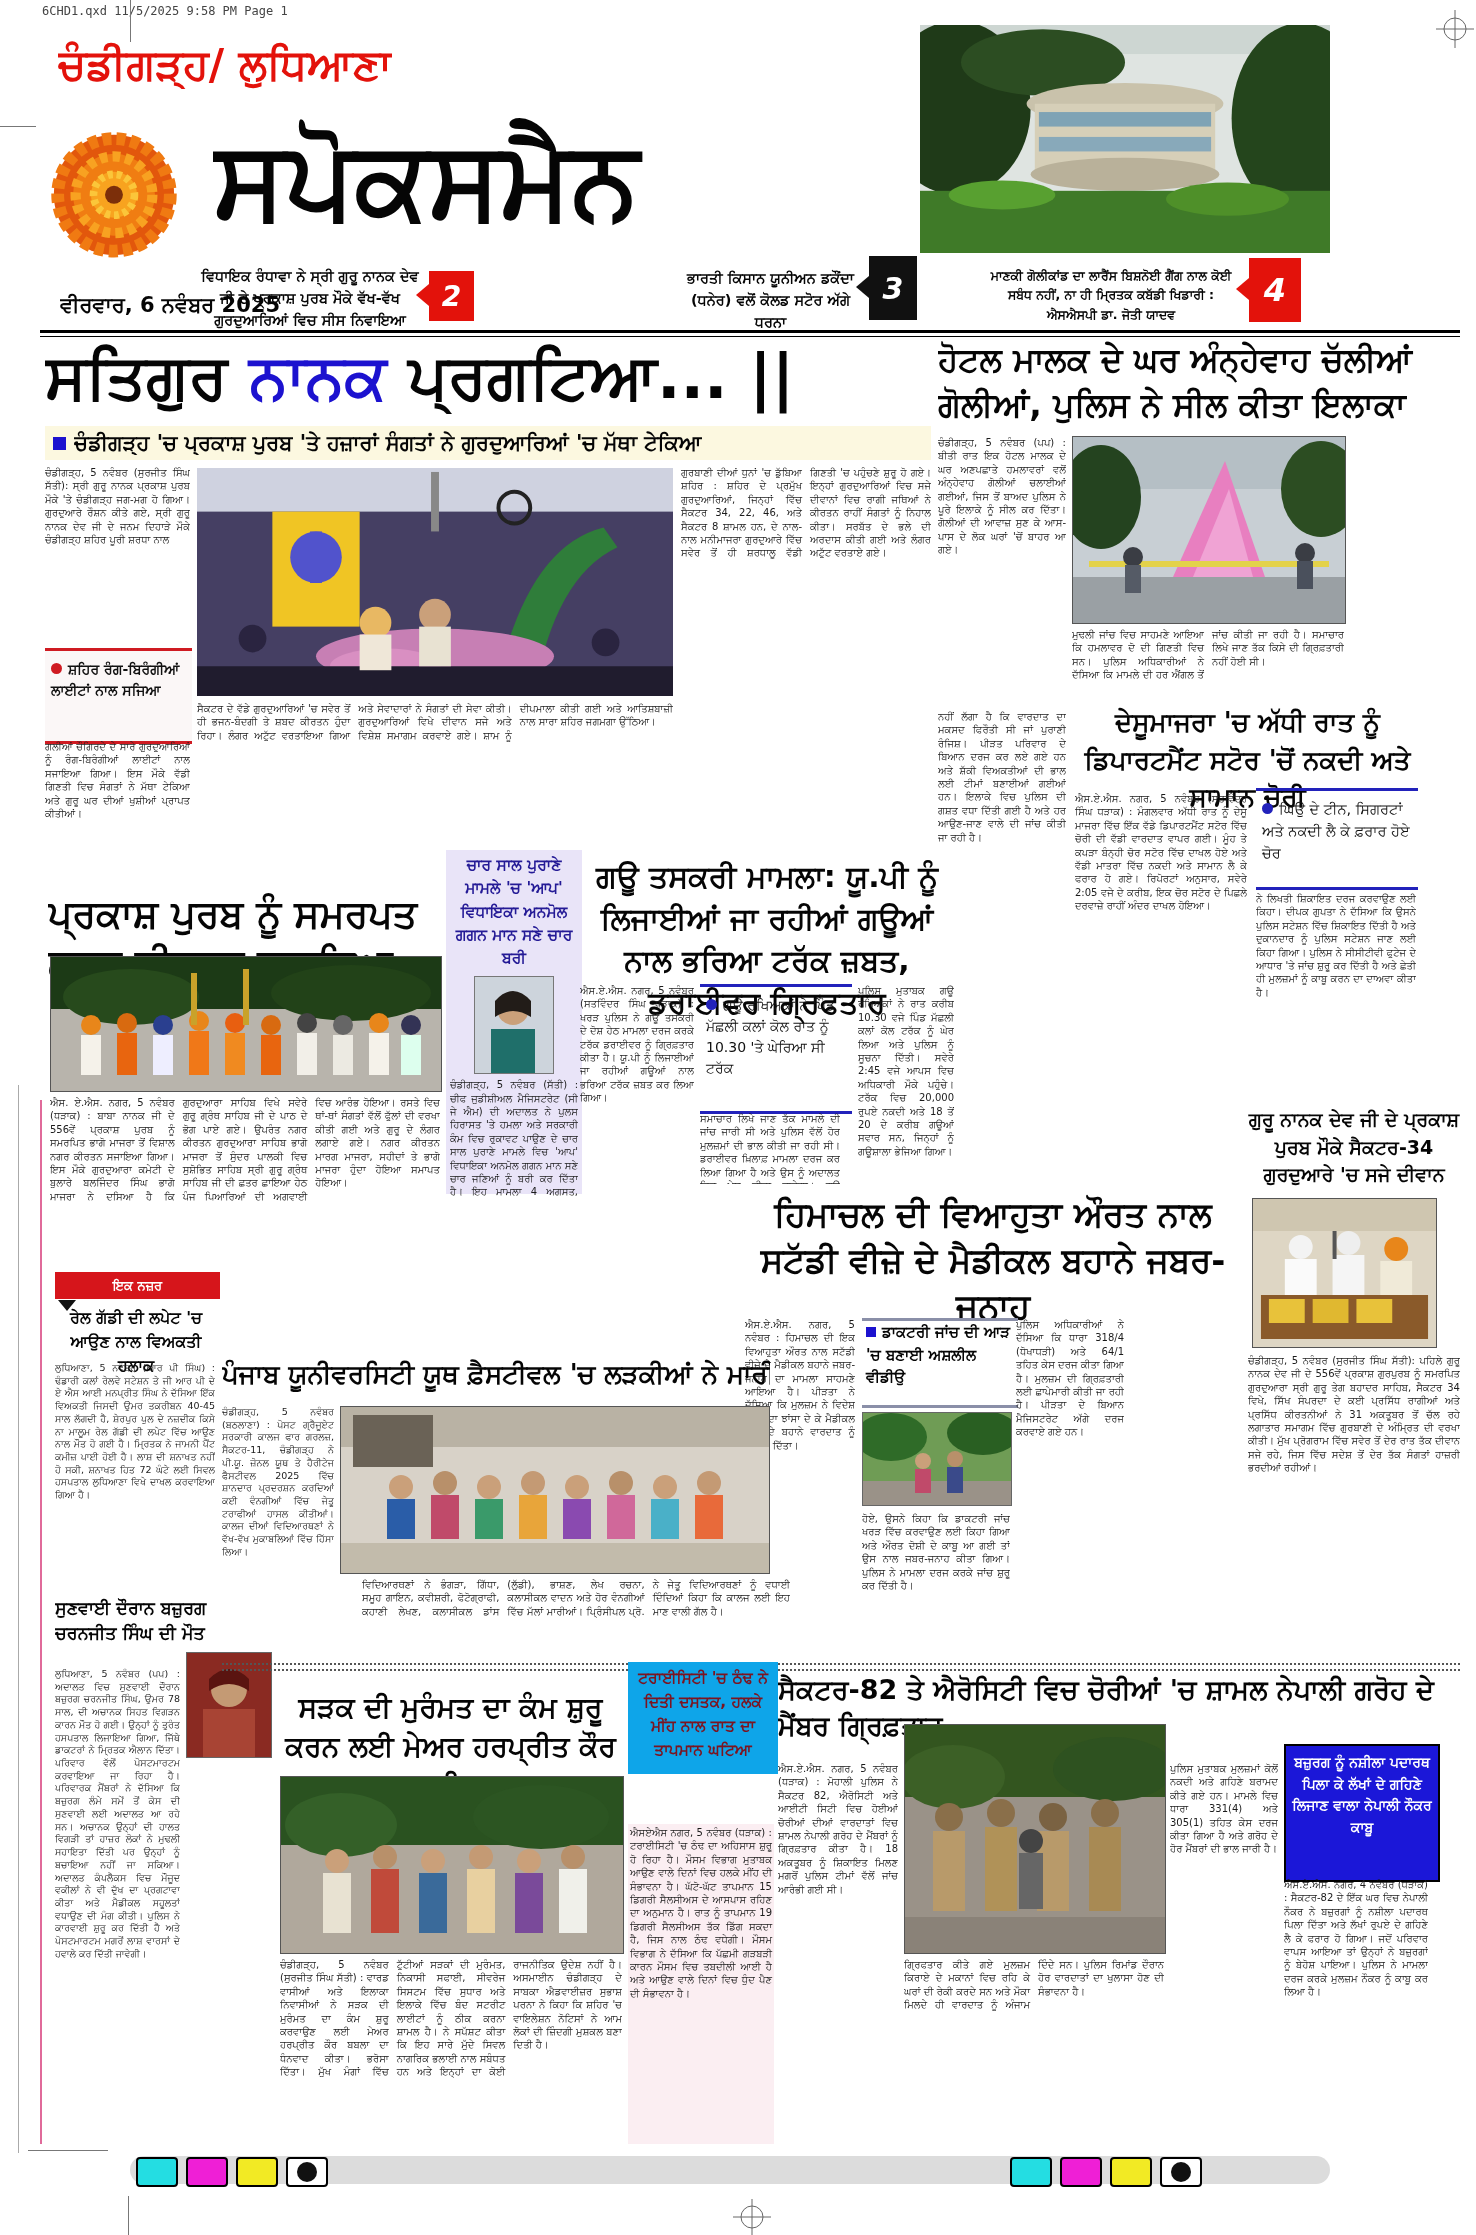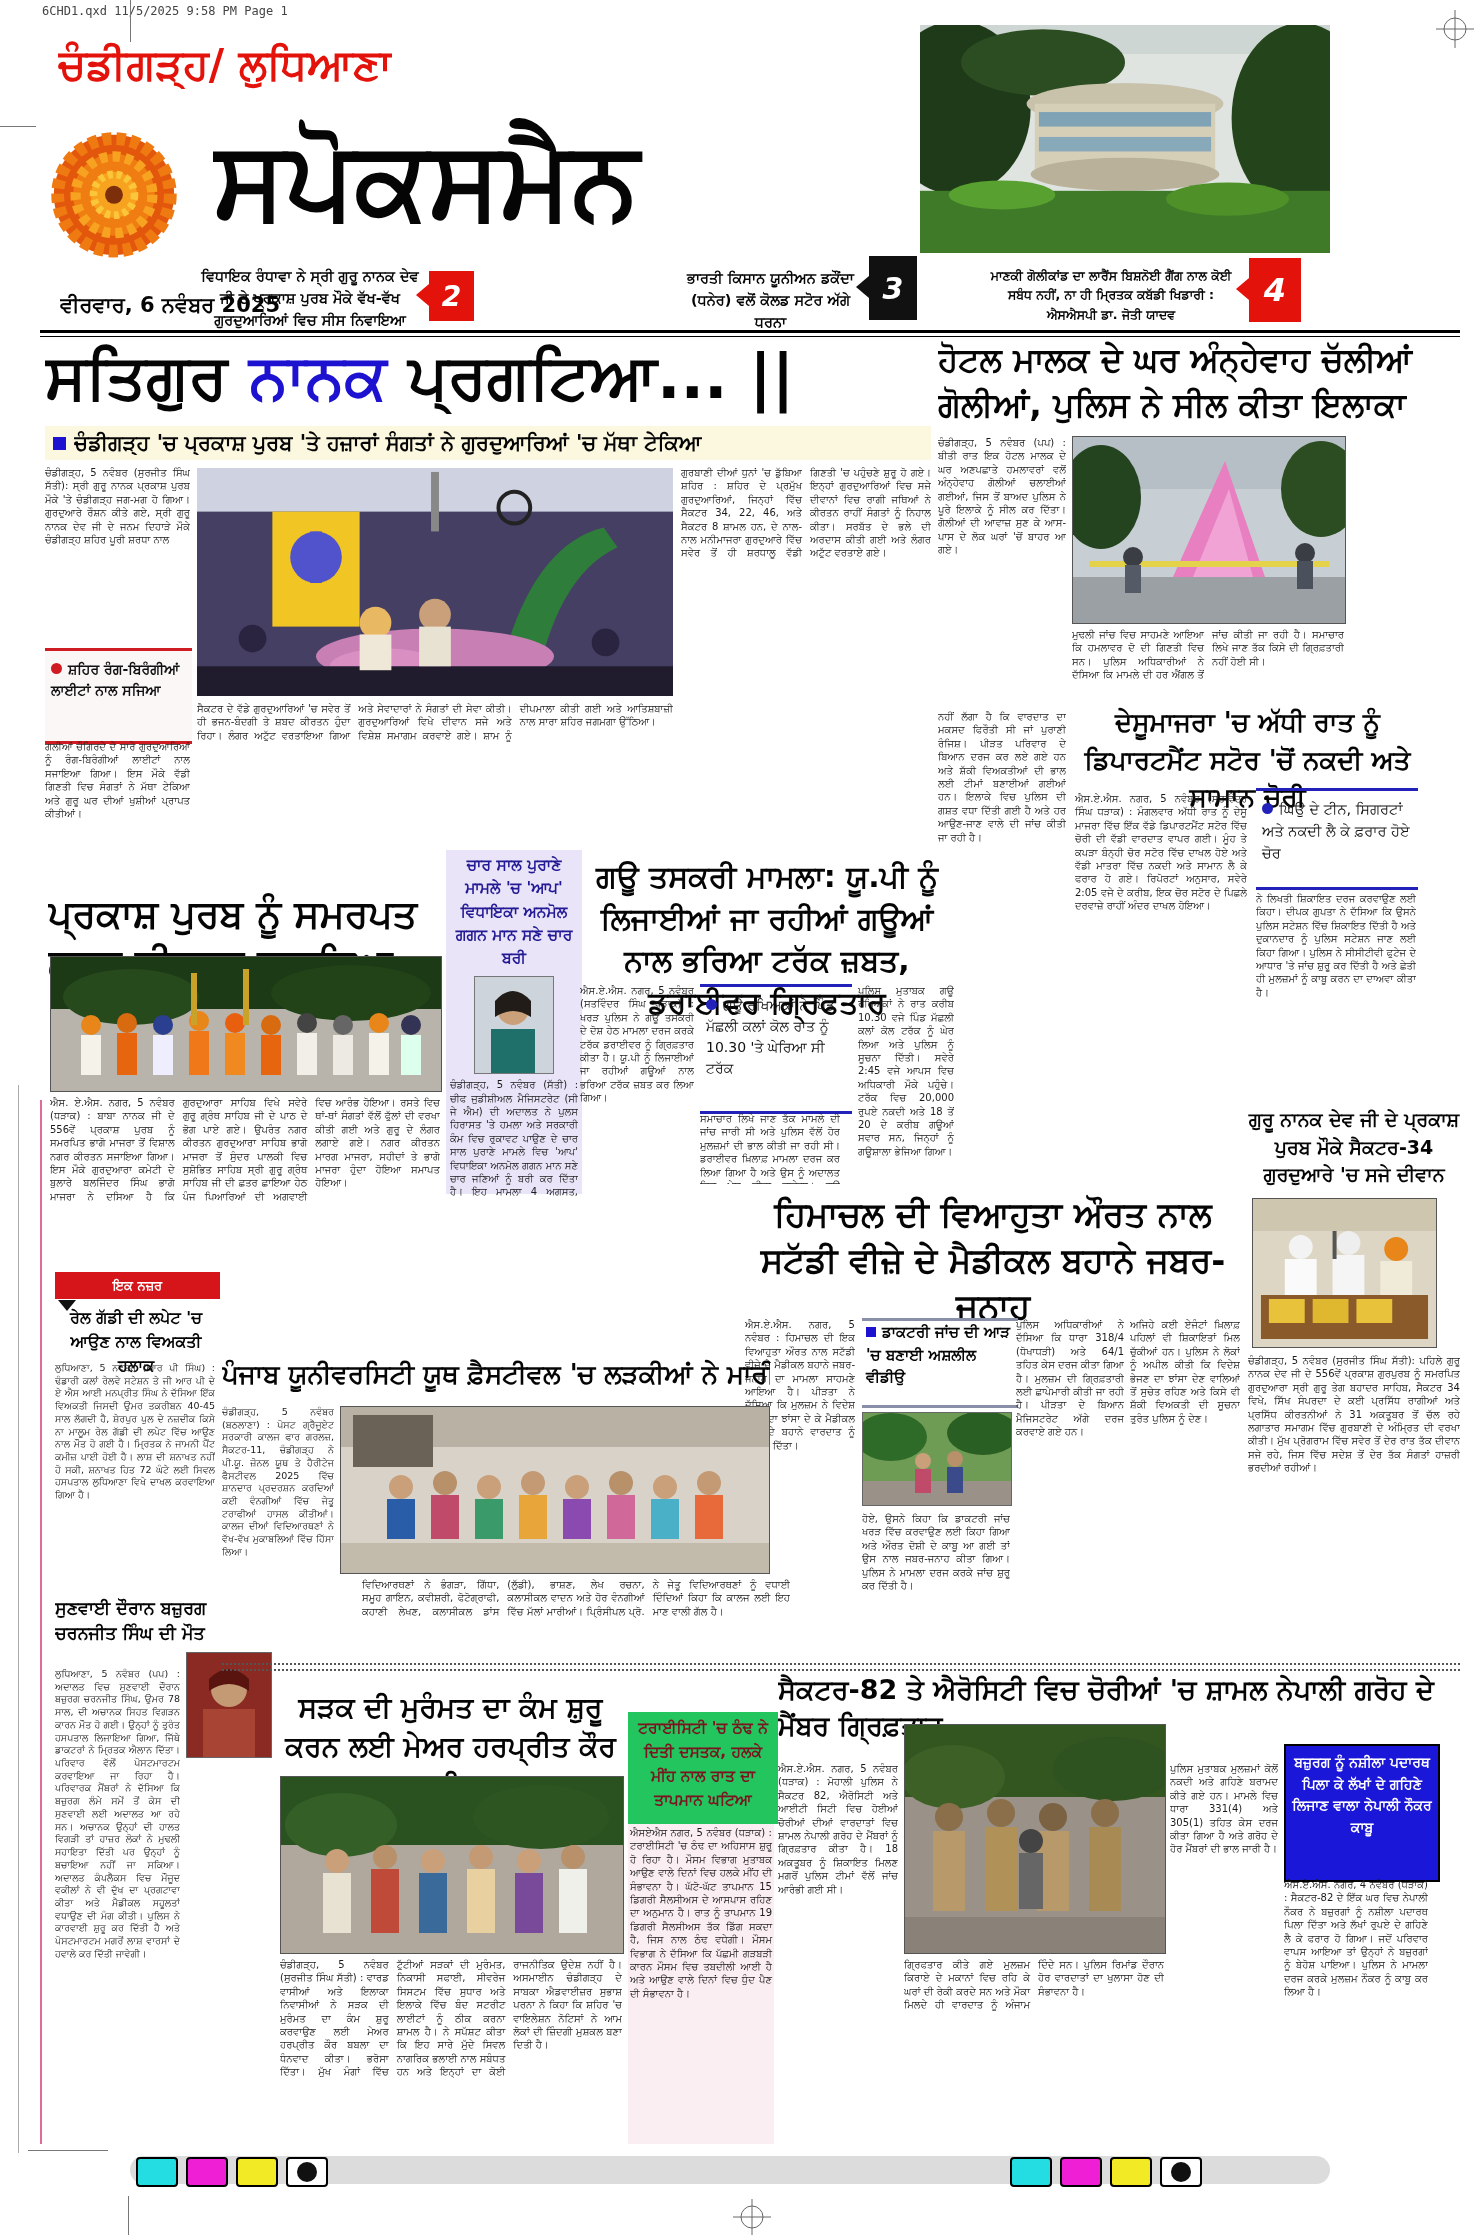--- a/index.html
+++ b/index.html
@@ -269,21 +269,20 @@
       <ellipse cx="60" cy="10" rx="18" ry="11" fill="#295f22"></ellipse>
       <rect y="34" width="74" height="12" fill="#9a9288"></rect>
       <circle cx="30" cy="24" r="4" fill="#caa07a"></circle>
         <rect x="26" y="28" width="8" height="12" fill="#c04a6a"></rect>
       <circle cx="46" cy="23" r="4" fill="#b8906a"></circle>
         <rect x="42" y="27" width="8" height="13" fill="#3a4a8a"></rect>
     </svg>
   </div>
   <div class="abs bt" style="left:862px;top:1512px;width:148px;height:148px;">ਹੋਏ, ਉਸਨੇ ਕਿਹਾ ਕਿ ਡਾਕਟਰੀ ਜਾਂਚ ਖਰੜ ਵਿੱਚ ਕਰਵਾਉਣ ਲਈ ਕਿਹਾ ਗਿਆ ਅਤੇ ਔਰਤ ਦੋਸ਼ੀ ਦੇ ਕਾਬੂ ਆ ਗਈ ਤਾਂ ਉਸ ਨਾਲ ਜਬਰ-ਜਨਾਹ ਕੀਤਾ ਗਿਆ। ਪੁਲਿਸ ਨੇ ਮਾਮਲਾ ਦਰਜ ਕਰਕੇ ਜਾਂਚ ਸ਼ੁਰੂ ਕਰ ਦਿੱਤੀ ਹੈ।</div>
   <div class="abs bt" style="left:1016px;top:1318px;width:108px;height:342px;">ਪੁਲਿਸ ਅਧਿਕਾਰੀਆਂ ਨੇ ਦੱਸਿਆ ਕਿ ਧਾਰਾ 318/4 (ਧੋਖਾਧੜੀ) ਅਤੇ 64/1 ਤਹਿਤ ਕੇਸ ਦਰਜ ਕੀਤਾ ਗਿਆ ਹੈ। ਮੁਲਜ਼ਮ ਦੀ ਗ੍ਰਿਫ਼ਤਾਰੀ ਲਈ ਛਾਪੇਮਾਰੀ ਕੀਤੀ ਜਾ ਰਹੀ ਹੈ। ਪੀੜਤਾ ਦੇ ਬਿਆਨ ਮੈਜਿਸਟਰੇਟ ਅੱਗੇ ਦਰਜ ਕਰਵਾਏ ਗਏ ਹਨ।</div>
-  <div class="abs bt" style="left:1130px;top:1318px;width:110px;height:342px;">ਅਜਿਹੇ ਕਈ ਏਜੰਟਾਂ ਖ਼ਿਲਾਫ਼ ਪਹਿਲਾਂ ਵੀ ਸ਼ਿਕਾਇਤਾਂ ਮਿਲ ਚੁੱਕੀਆਂ ਹਨ। ਪੁਲਿਸ ਨੇ ਲੋਕਾਂ ਨੂੰ ਅਪੀਲ ਕੀਤੀ ਕਿ ਵਿਦੇਸ਼ ਭੇਜਣ ਦਾ ਝਾਂਸਾ ਦੇਣ ਵਾਲਿਆਂ ਤੋਂ ਸੁਚੇਤ ਰਹਿਣ ਅਤੇ ਕਿਸੇ ਵੀ ਸ਼ੱਕੀ ਵਿਅਕਤੀ ਦੀ ਸੂਚਨਾ ਤੁਰੰਤ ਪੁਲਿਸ ਨੂੰ ਦੇਣ।</div>
 
   <div class="abs hl" style="left:222px;top:1358px;width:548px;font-size:26px;line-height:1.3;white-space:nowrap;overflow:hidden;">ਪੰਜਾਬ ਯੂਨੀਵਰਸਿਟੀ ਯੂਥ ਫ਼ੈਸਟੀਵਲ 'ਚ ਲੜਕੀਆਂ ਨੇ ਮਾਰੀਆਂ ਮੱਲਾਂ</div>
   <div class="abs bt" style="left:222px;top:1406px;width:112px;height:252px;font-size:9.5px;">ਚੰਡੀਗੜ੍ਹ, 5 ਨਵੰਬਰ (ਬਠਲਾਣਾ) : ਪੋਸਟ ਗ੍ਰੈਜੂਏਟ ਸਰਕਾਰੀ ਕਾਲਜ ਫਾਰ ਗਰਲਜ਼, ਸੈਕਟਰ-11, ਚੰਡੀਗੜ੍ਹ ਨੇ ਪੀ.ਯੂ. ਜ਼ੋਨਲ ਯੂਥ ਤੇ ਹੈਰੀਟੇਜ ਫੈਸਟੀਵਲ 2025 ਵਿੱਚ ਸ਼ਾਨਦਾਰ ਪ੍ਰਦਰਸ਼ਨ ਕਰਦਿਆਂ ਕਈ ਵੰਨਗੀਆਂ ਵਿੱਚ ਜੇਤੂ ਟਰਾਫੀਆਂ ਹਾਸਲ ਕੀਤੀਆਂ। ਕਾਲਜ ਦੀਆਂ ਵਿਦਿਆਰਥਣਾਂ ਨੇ ਵੱਖ-ਵੱਖ ਮੁਕਾਬਲਿਆਂ ਵਿੱਚ ਹਿੱਸਾ ਲਿਆ।</div>
   <div class="abs ph" style="left:340px;top:1406px;width:428px;height:166px;border:1px solid #555;">
     <svg viewBox="0 0 214 83" preserveAspectRatio="none">
       <rect width="214" height="83" fill="#d8d2c8"></rect>
       <rect width="214" height="20" fill="#b9b2a4"></rect>
       <rect x="6" y="4" width="40" height="26" fill="#6a6256"></rect>
       <circle cx="30" cy="40" r="6" fill="#caa07a"></circle>
         <rect x="23" y="46" width="14" height="20" fill="#2a5da8"></rect>
@@ -324,21 +323,21 @@
       <circle cx="100" cy="40" r="6" fill="#c49a74"></circle>
         <rect x="93" y="46" width="14" height="32" fill="#e8d0a0"></rect>
       <circle cx="124" cy="42" r="6" fill="#caa07a"></circle>
         <rect x="117" y="48" width="14" height="30" fill="#7a4a9a"></rect>
       <circle cx="146" cy="40" r="6" fill="#b8906a"></circle>
         <rect x="139" y="46" width="14" height="32" fill="#f0f0ea"></rect>
     </svg>
   </div>
   <div class="abs bt bt3" style="left:280px;top:1958px;width:342px;height:182px;">ਚੰਡੀਗੜ੍ਹ, 5 ਨਵੰਬਰ (ਸੁਰਜੀਤ ਸਿੰਘ ਸੱਤੀ) : ਵਾਰਡ ਵਾਸੀਆਂ ਅਤੇ ਇਲਾਕਾ ਨਿਵਾਸੀਆਂ ਨੇ ਸੜਕ ਦੀ ਮੁਰੰਮਤ ਦਾ ਕੰਮ ਸ਼ੁਰੂ ਕਰਵਾਉਣ ਲਈ ਮੇਅਰ ਹਰਪ੍ਰੀਤ ਕੌਰ ਬਬਲਾ ਦਾ ਧੰਨਵਾਦ ਕੀਤਾ। ਭਰੋਸਾ ਦਿੱਤਾ। ਮੁੱਖ ਮੰਗਾਂ ਵਿੱਚ ਟੁੱਟੀਆਂ ਸੜਕਾਂ ਦੀ ਮੁਰੰਮਤ, ਨਿਕਾਸੀ ਸਫਾਈ, ਸੀਵਰੇਜ ਸਿਸਟਮ ਵਿੱਚ ਸੁਧਾਰ ਅਤੇ ਇਲਾਕੇ ਵਿੱਚ ਬੰਦ ਸਟਰੀਟ ਲਾਈਟਾਂ ਨੂੰ ਠੀਕ ਕਰਨਾ ਸ਼ਾਮਲ ਹੈ। ਨੇ ਸਪੱਸ਼ਟ ਕੀਤਾ ਕਿ ਇਹ ਸਾਰੇ ਮੁੱਦੇ ਸਿਵਲ ਨਾਗਰਿਕ ਭਲਾਈ ਨਾਲ ਸਬੰਧਤ ਹਨ ਅਤੇ ਇਨ੍ਹਾਂ ਦਾ ਕੋਈ ਰਾਜਨੀਤਿਕ ਉਦੇਸ਼ ਨਹੀਂ ਹੈ। ਅਸਮਾਈਨ ਚੰਡੀਗੜ੍ਹ ਦੇ ਸਾਬਕਾ ਐਡਵਾਈਜ਼ਰ ਸੁਭਾਸ਼ ਪਰਨਾ ਨੇ ਕਿਹਾ ਕਿ ਸ਼ਹਿਰ 'ਚ ਵਾਇਲੇਸ਼ਨ ਨੋਟਿਸਾਂ ਨੇ ਆਮ ਲੋਕਾਂ ਦੀ ਜ਼ਿੰਦਗੀ ਮੁਸ਼ਕਲ ਬਣਾ ਦਿਤੀ ਹੈ।</div>
 
-  <div class="abs" style="left:628px;top:1712px;width:142px;height:104px;background:#22c55e;padding:4px;">
+  <div class="abs" style="left:628px;top:1662px;width:142px;height:104px;background:#0ea5e9;padding:4px;">
     <div class="hl center" style="font-size:15.5px;line-height:1.55;color:#7c1420;">ਟਰਾਈਸਿਟੀ 'ਚ ਠੰਢ ਨੇ ਦਿਤੀ ਦਸਤਕ, ਹਲਕੇ ਮੀਂਹ ਨਾਲ ਰਾਤ ਦਾ ਤਾਪਮਾਨ ਘਟਿਆ</div>
   </div>
   <div class="abs bt" style="left:628px;top:1824px;width:142px;height:316px;background:#fbeef2;padding:2px;">ਐਸਏਐਸ ਨਗਰ, 5 ਨਵੰਬਰ (ਧੜਾਕ) : ਟਰਾਈਸਿਟੀ 'ਚ ਠੰਢ ਦਾ ਅਹਿਸਾਸ ਸ਼ੁਰੂ ਹੋ ਰਿਹਾ ਹੈ। ਮੌਸਮ ਵਿਭਾਗ ਮੁਤਾਬਕ ਆਉਣ ਵਾਲੇ ਦਿਨਾਂ ਵਿਚ ਹਲਕੇ ਮੀਂਹ ਦੀ ਸੰਭਾਵਨਾ ਹੈ। ਘੱਟੋ-ਘੱਟ ਤਾਪਮਾਨ 15 ਡਿਗਰੀ ਸੈਲਸੀਅਸ ਦੇ ਆਸਪਾਸ ਰਹਿਣ ਦਾ ਅਨੁਮਾਨ ਹੈ। ਰਾਤ ਨੂੰ ਤਾਪਮਾਨ 19 ਡਿਗਰੀ ਸੈਲਸੀਅਸ ਤੱਕ ਡਿੱਗ ਸਕਦਾ ਹੈ, ਜਿਸ ਨਾਲ ਠੰਢ ਵਧੇਗੀ। ਮੌਸਮ ਵਿਭਾਗ ਨੇ ਦੱਸਿਆ ਕਿ ਪੱਛਮੀ ਗੜਬੜੀ ਕਾਰਨ ਮੌਸਮ ਵਿਚ ਤਬਦੀਲੀ ਆਈ ਹੈ ਅਤੇ ਆਉਣ ਵਾਲੇ ਦਿਨਾਂ ਵਿਚ ਧੁੰਦ ਪੈਣ ਦੀ ਸੰਭਾਵਨਾ ਹੈ।</div>
 
   <div class="abs hl" style="left:778px;top:1672px;width:682px;font-size:27px;line-height:1.35;">ਸੈਕਟਰ-82 ਤੇ ਐਰੋਸਿਟੀ ਵਿਚ ਚੋਰੀਆਂ 'ਚ ਸ਼ਾਮਲ ਨੇਪਾਲੀ ਗਰੋਹ ਦੇ ਮੈਂਬਰ ਗ੍ਰਿਫ਼ਤਾਰ</div>
   <div class="abs bt" style="left:778px;top:1762px;width:120px;height:378px;">ਐਸ.ਏ.ਐਸ. ਨਗਰ, 5 ਨਵੰਬਰ (ਧੜਾਕ) : ਮੋਹਾਲੀ ਪੁਲਿਸ ਨੇ ਸੈਕਟਰ 82, ਐਰੋਸਿਟੀ ਅਤੇ ਆਈਟੀ ਸਿਟੀ ਵਿਚ ਹੋਈਆਂ ਚੋਰੀਆਂ ਦੀਆਂ ਵਾਰਦਾਤਾਂ ਵਿਚ ਸ਼ਾਮਲ ਨੇਪਾਲੀ ਗਰੋਹ ਦੇ ਮੈਂਬਰਾਂ ਨੂੰ ਗ੍ਰਿਫ਼ਤਾਰ ਕੀਤਾ ਹੈ। 18 ਅਕਤੂਬਰ ਨੂੰ ਸ਼ਿਕਾਇਤ ਮਿਲਣ ਮਗਰੋਂ ਪੁਲਿਸ ਟੀਮਾਂ ਵੱਲੋਂ ਜਾਂਚ ਆਰੰਭੀ ਗਈ ਸੀ।</div>
   <div class="abs ph" style="left:904px;top:1724px;width:260px;height:228px;border:1px solid #555;">
     <svg viewBox="0 0 130 114" preserveAspectRatio="none">
       <rect width="130" height="114" fill="#9a9288"></rect>
       <rect width="130" height="36" fill="#33551f"></rect>

